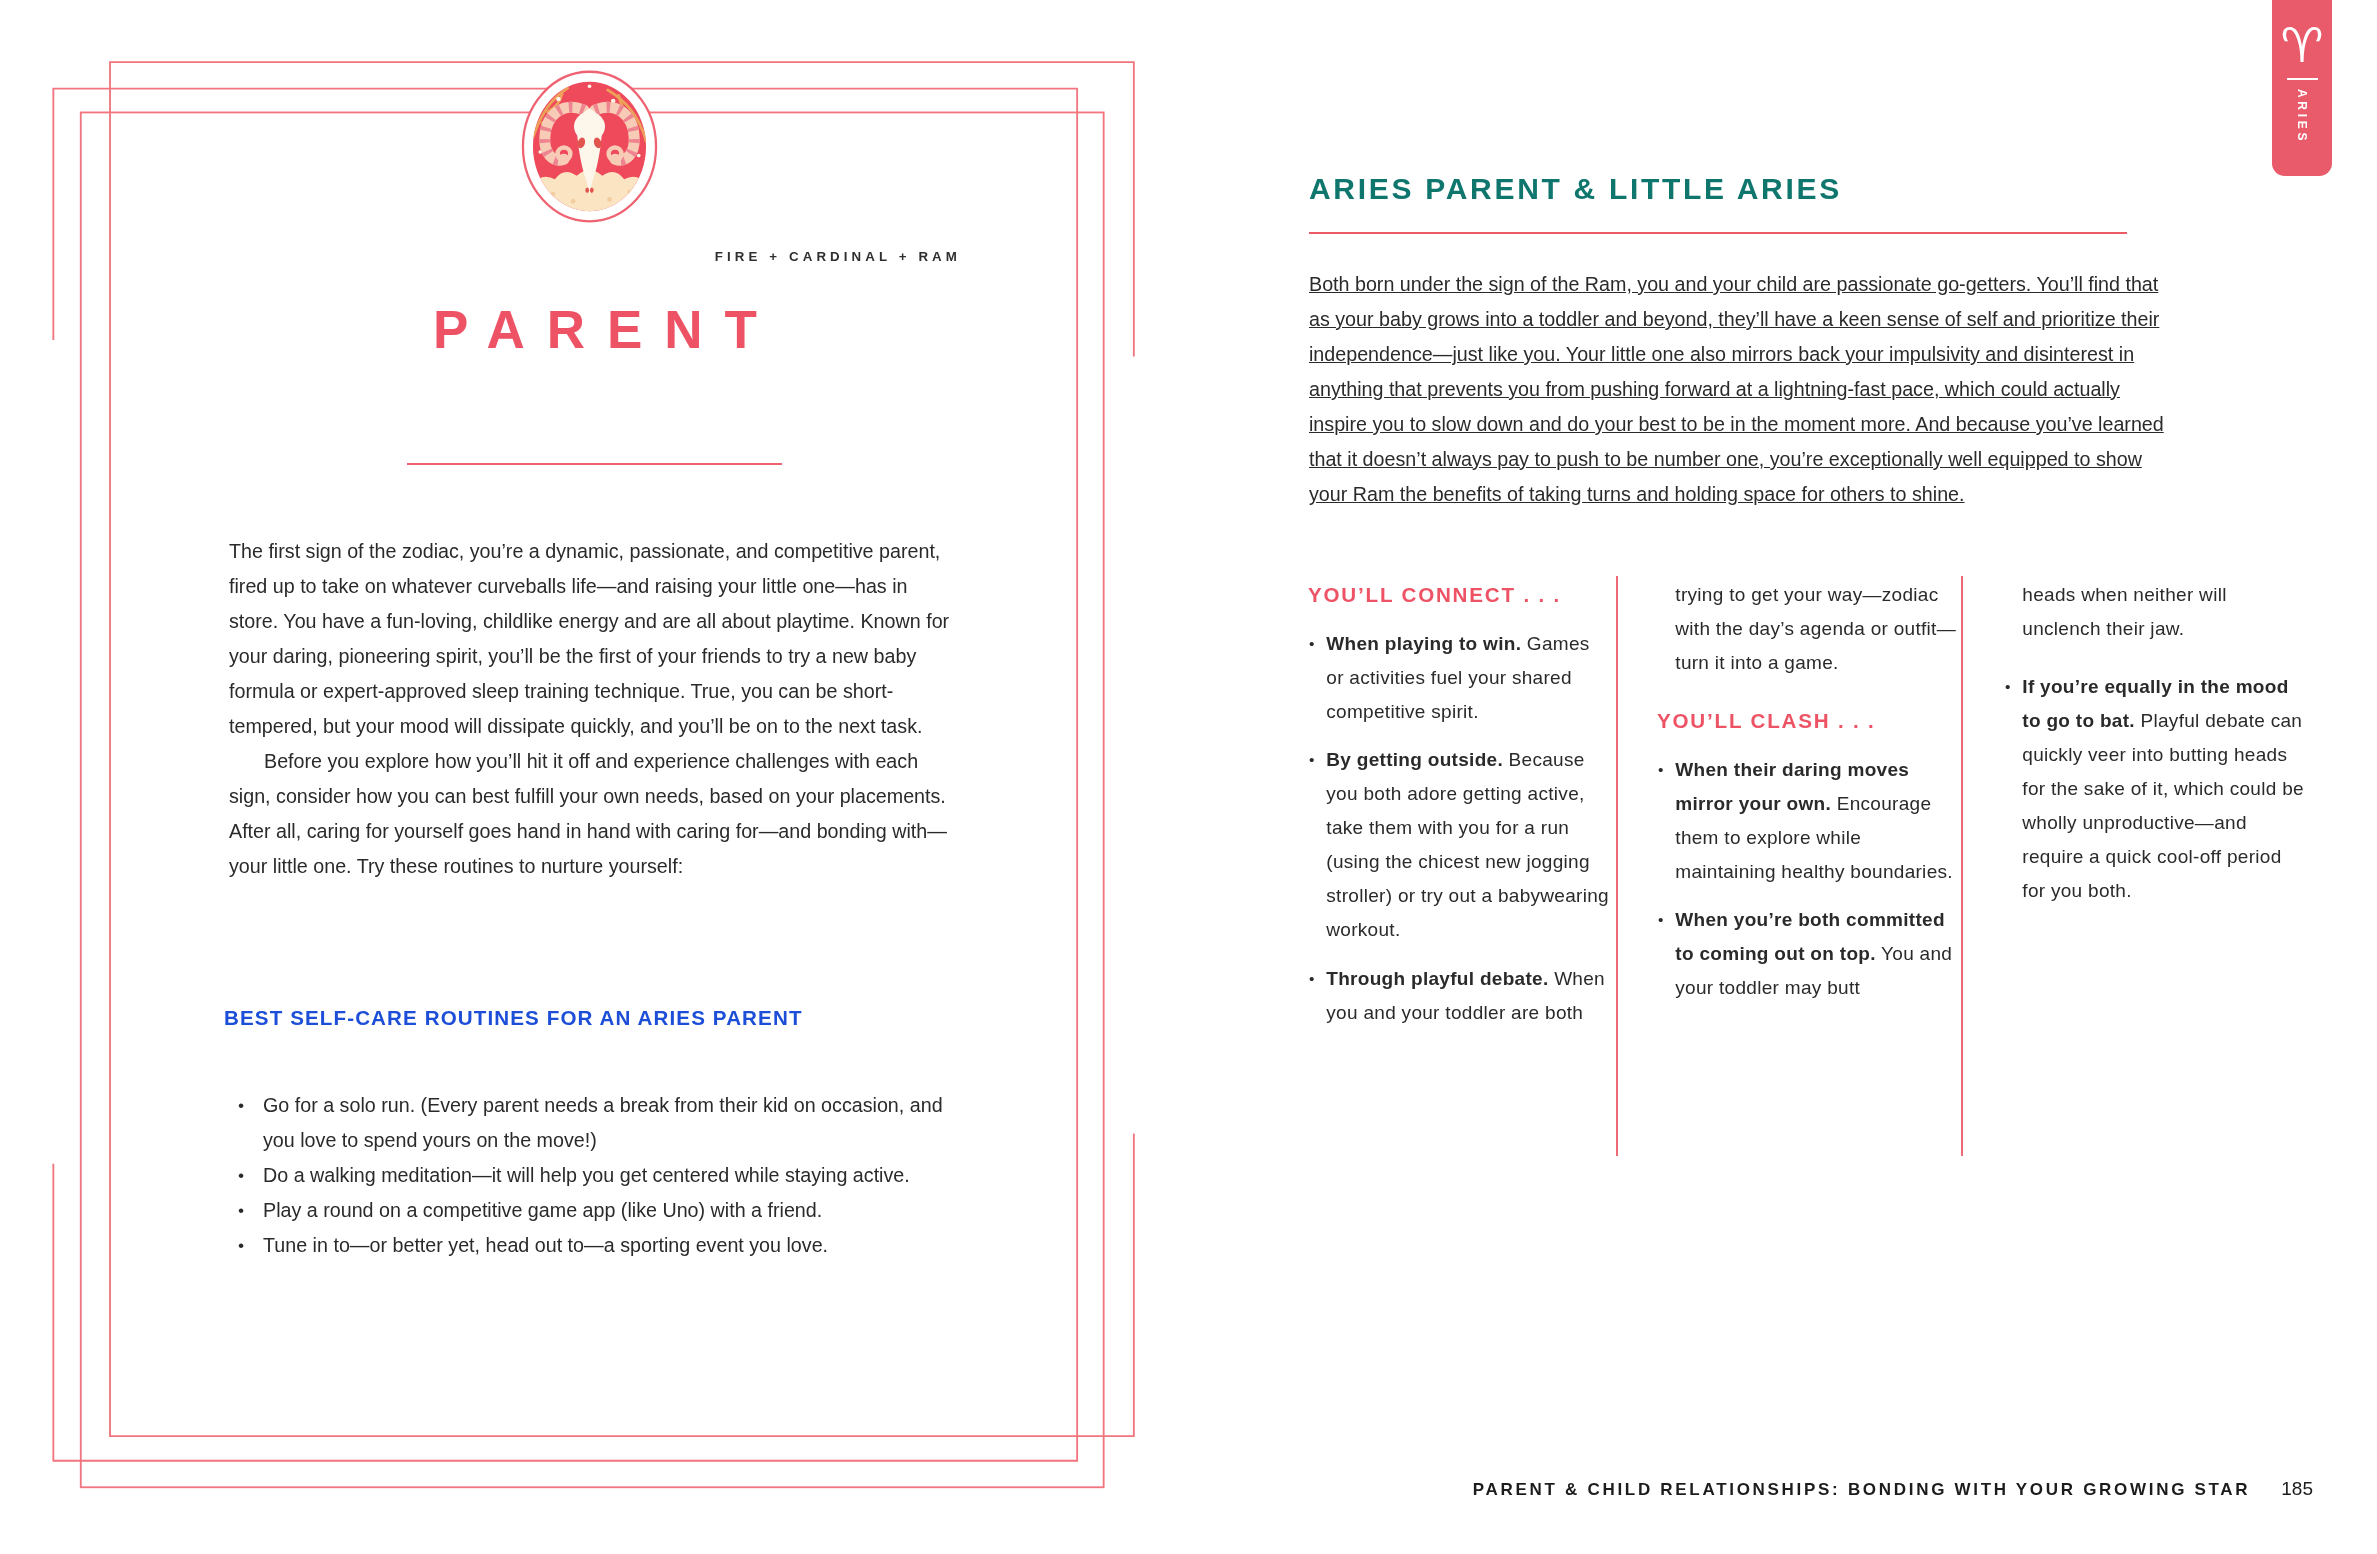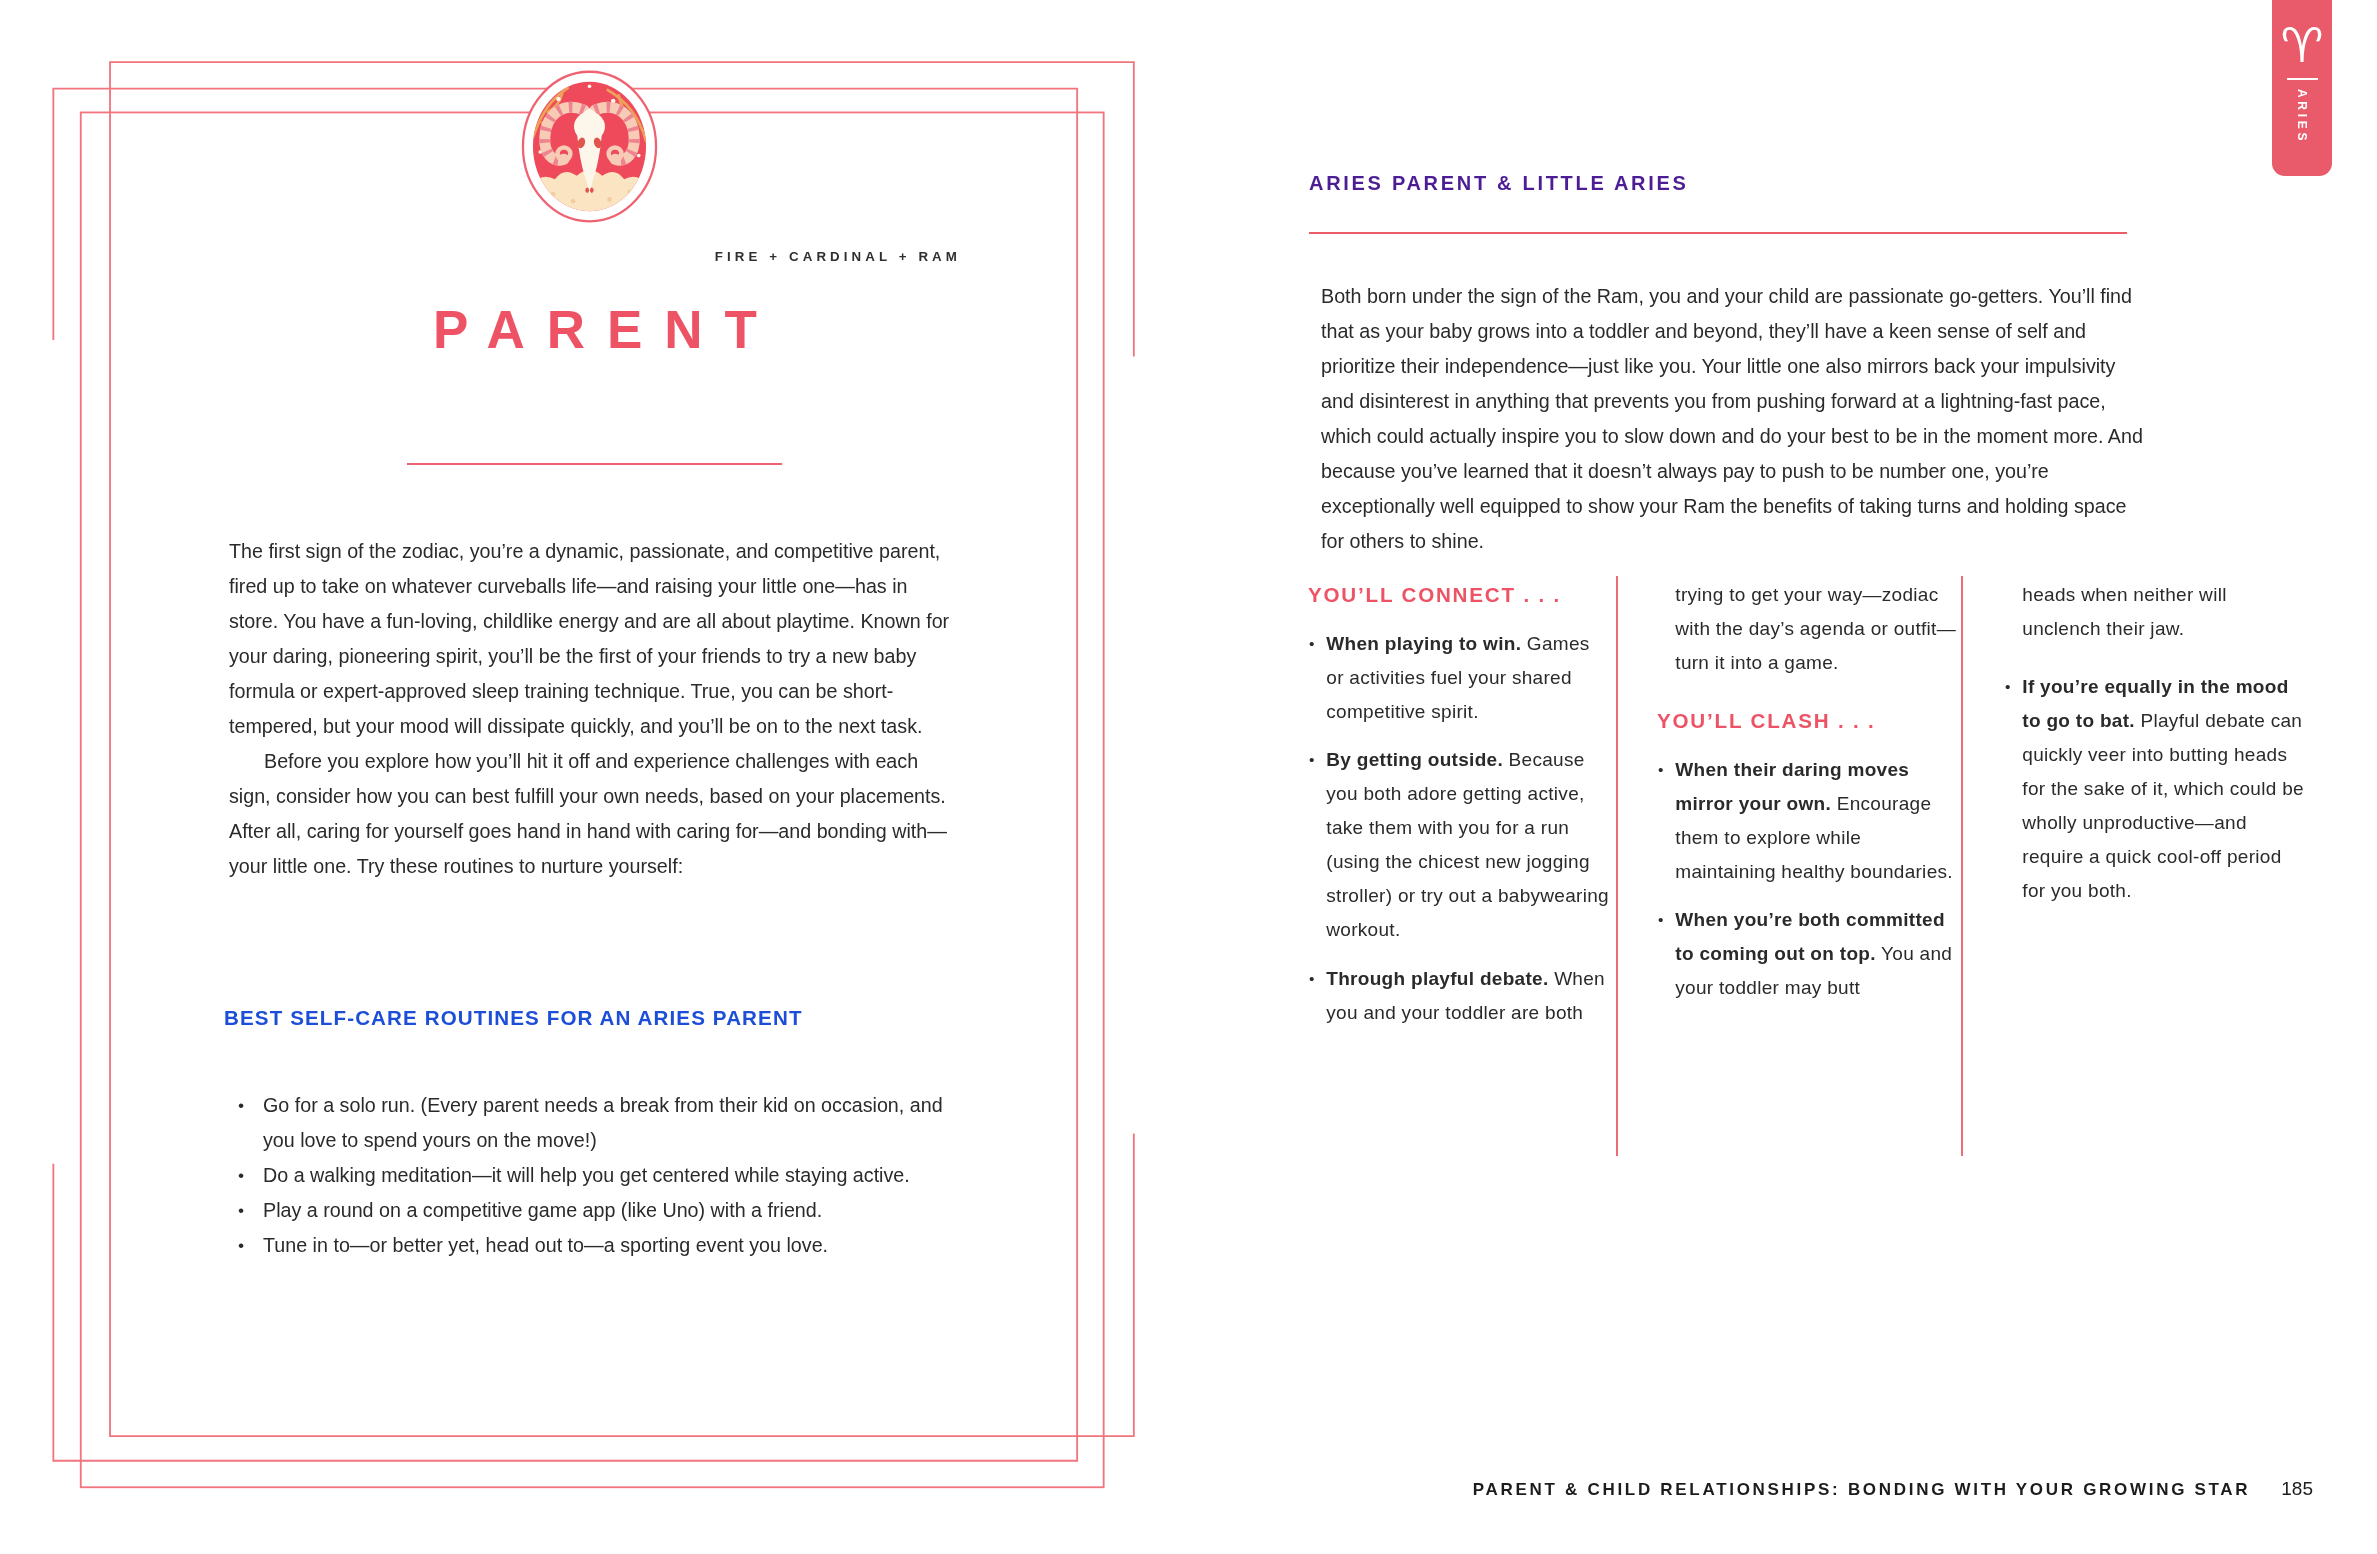--- a/index.html
+++ b/index.html
@@ -20,24 +20,24 @@
   .body-copy p.indent{text-indent:35px;}
   .selfcare-heading{position:absolute;left:224px;top:1006px;width:750px;
                     font-size:20.6px;font-weight:bold;letter-spacing:1.1px;color:#1d4ed8;}
   .selfcare-list{position:absolute;left:229px;top:1088px;width:732px;margin:0;padding:0;list-style:none;
                  font-size:19.7px;line-height:35px;}
   .selfcare-list li{position:relative;padding-left:34px;margin:0;}
   .selfcare-list li::before{content:"•";position:absolute;left:9.1px;top:0;font-size:17.4px;color:#2a2a2a;}
 
   
   .rp-heading{position:absolute;left:1309px;top:172px;width:914px;
-              font-size:20px;font-weight:bold;letter-spacing:2.7px;color:#4c1d95;}
+              font-size:30px;font-weight:bold;letter-spacing:2.7px;color:#0f766e;}
   .rp-rule{position:absolute;left:1309px;top:232px;width:818px;height:1.8px;background:#ec5c66;}
   .rp-intro{position:absolute;left:1309px;top:267px;width:855px;font-size:19.7px;line-height:35px;}
-  .rp-intro p{margin:12px;}
+  .rp-intro p{margin:0;text-decoration:underline;}
 
   .col{position:absolute;top:578px;font-size:19px;line-height:34px;letter-spacing:0.3px;}
   .col1{left:1308px;width:304px;}
   .col2{left:1657px;width:304px;}
   .col3{left:2004px;width:302px;}
   .col-heading{color:#ed5365;font-weight:bold;font-size:20.6px;letter-spacing:1.8px;margin:0 0 14.6px 0;}
   .col ul{margin:0;padding:0;list-style:none;}
   .col li{position:relative;padding-left:18.3px;margin:0 0 14.6px 0;}
   .col li::before{content:"•";position:absolute;left:0.9px;top:0;font-size:15.5px;color:#2a2a2a;}
   .col p.cont{margin:0 0 24px 0;padding-left:18.3px;}

